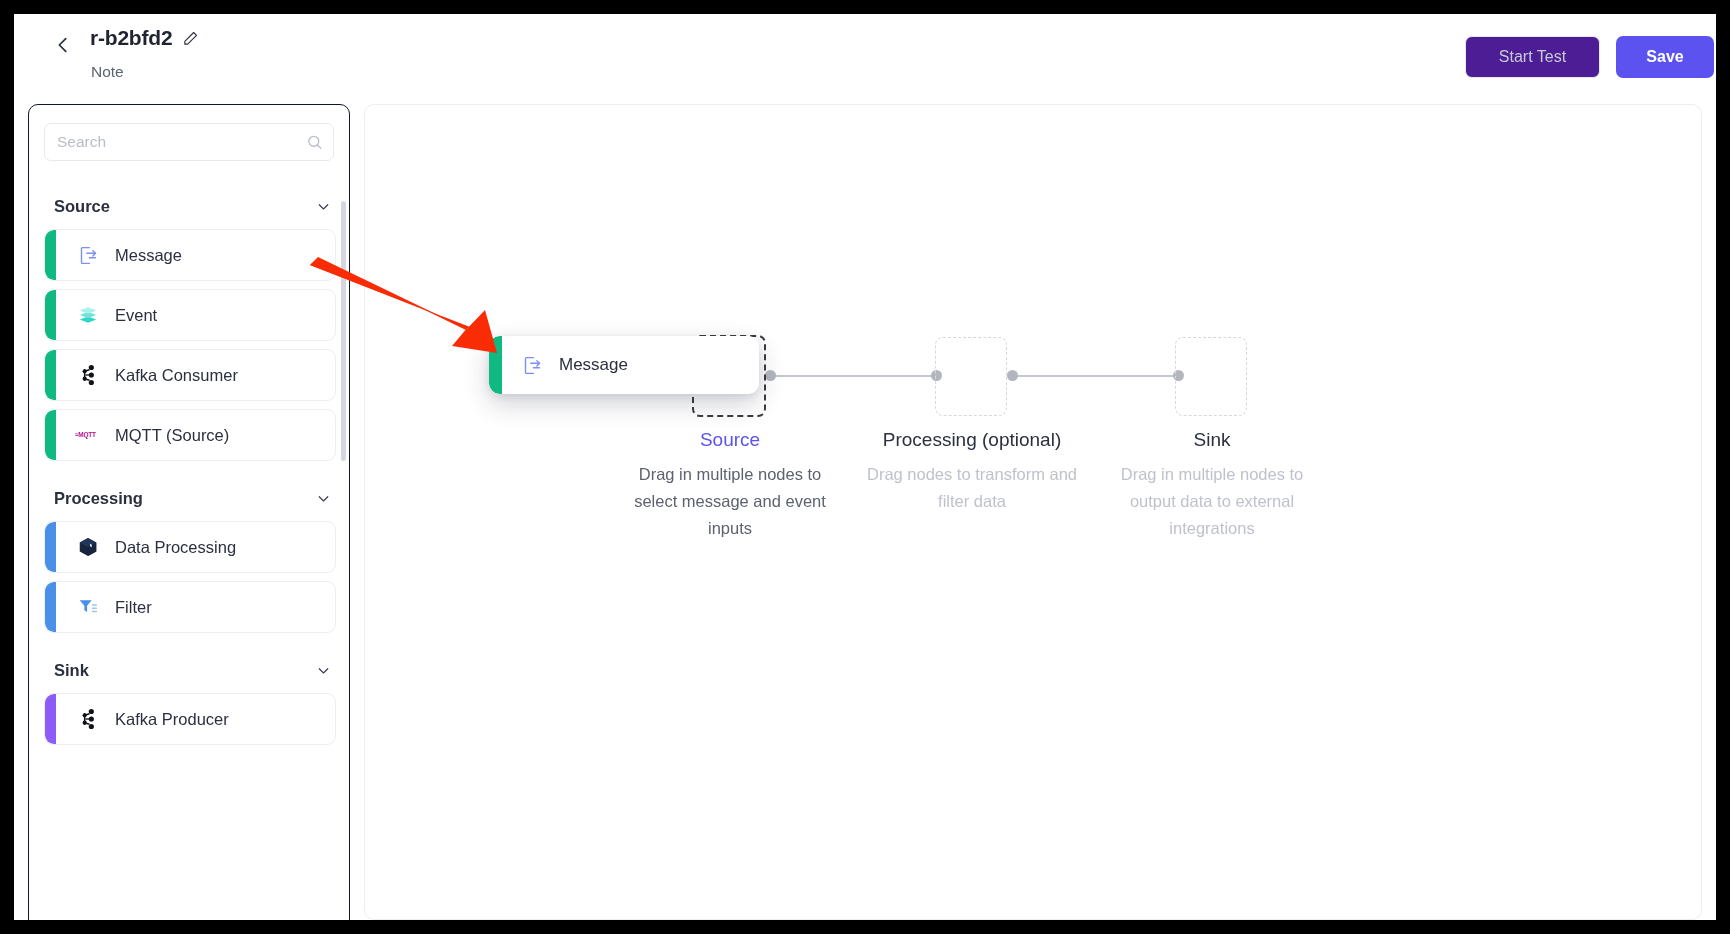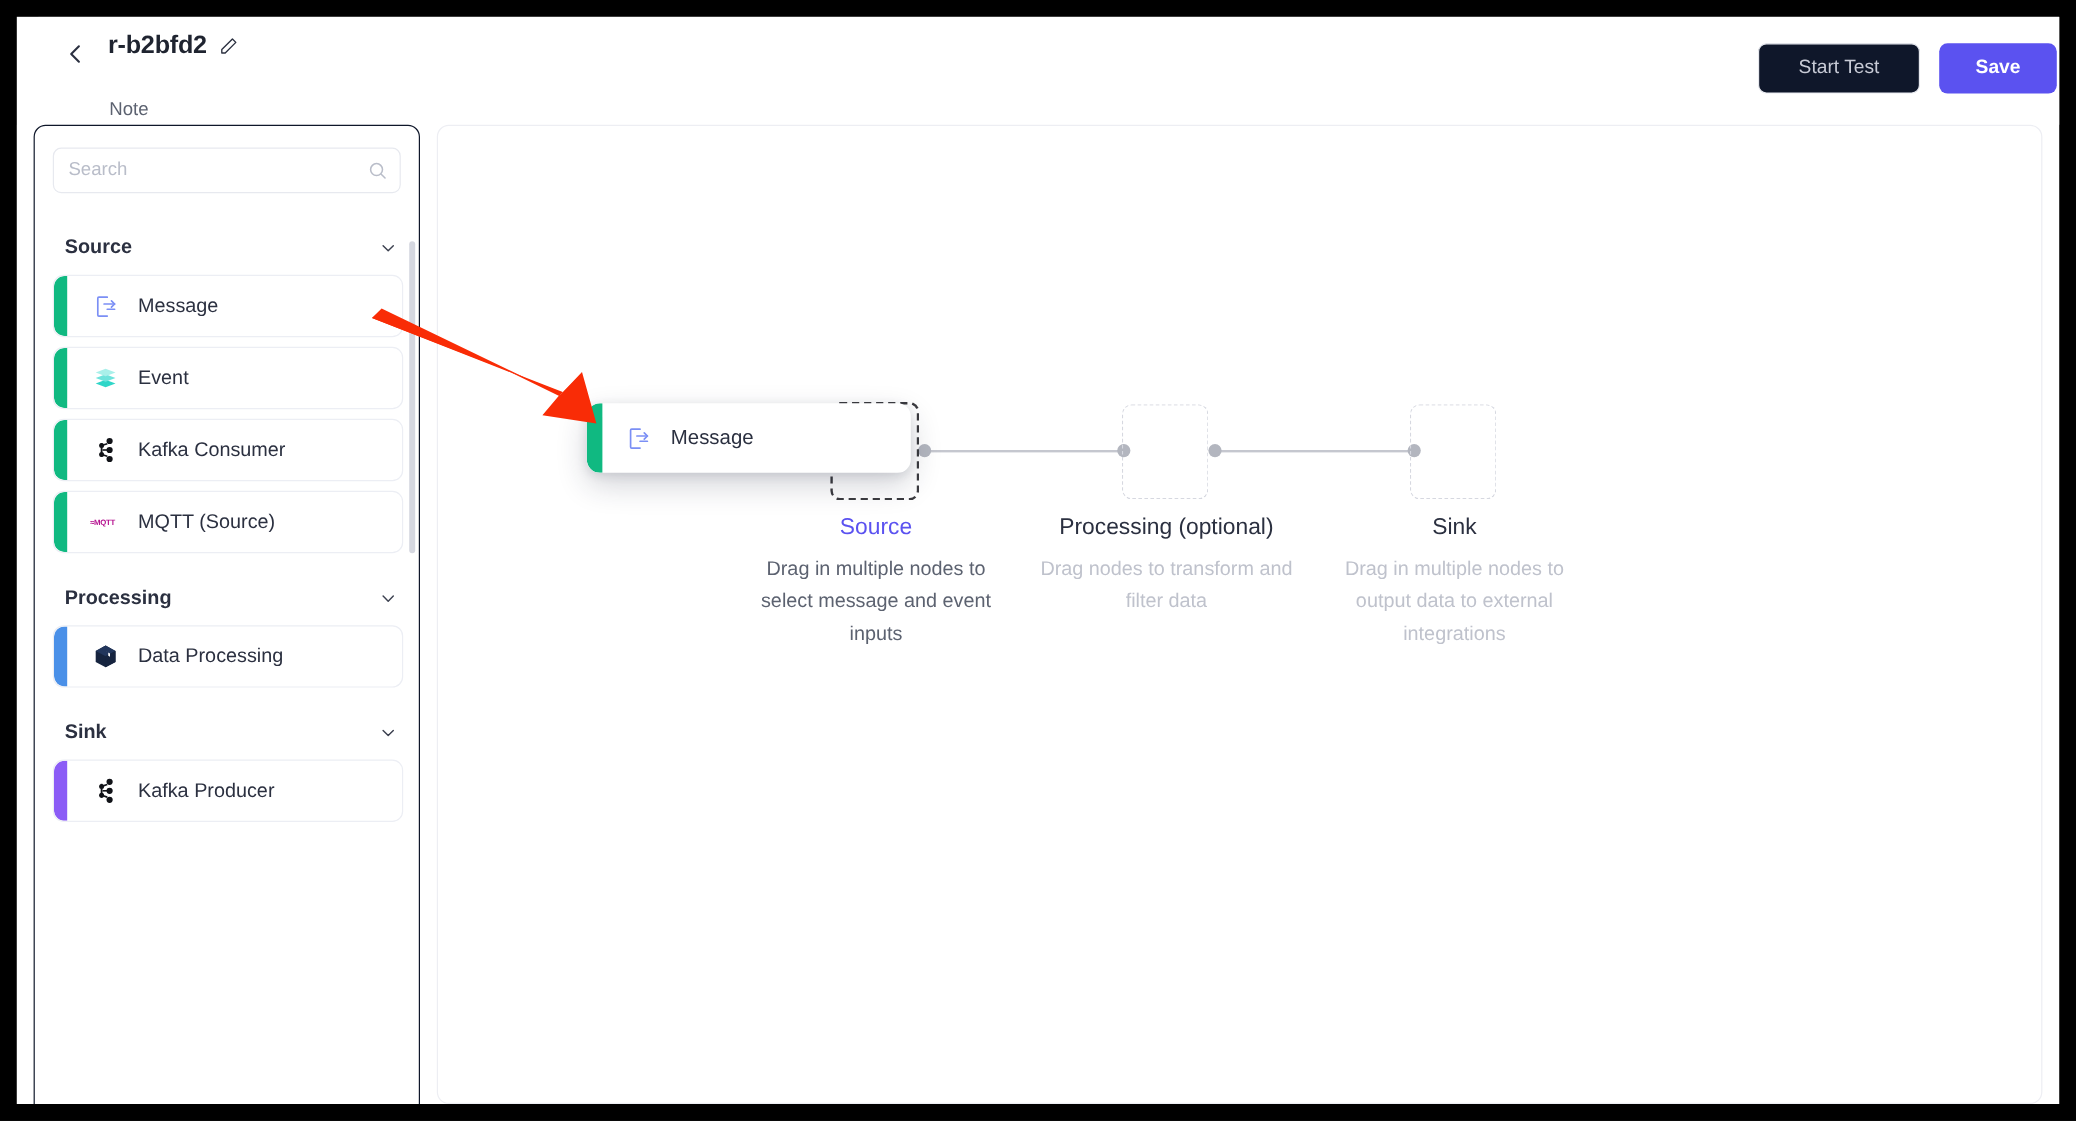--- a/index.html
+++ b/index.html
@@ -33,30 +33,30 @@
     position: absolute; left: 58px; top: 12px;
     display: flex; align-items: center; gap: 10px;
   }
   .page-title {
     font-size: 21px; font-weight: bold; color: #1f2430;
     letter-spacing: -0.2px;
   }
   .edit-icon { cursor: pointer; display: flex; align-items: center; }
   .note-text {
     position: absolute; left: 59px; top: 49px;
-    font-size: 15.5px; color: #5c6270; margin-top: 20px;
+    font-size: 15.5px; color: #5c6270;
   }
   .header-actions {
     position: absolute; right: 20px; top: 22px;
     display: flex; align-items: center; gap: 16px;
   }
   .btn-outline {
     height: 42px; min-width: 135px; padding: 0 20px;
     border: 1px solid #e7e9ef; border-radius: 7px;
-    background: #0f172a; color: #c8cbd6;
+    background: #4c1d95; color: #c8cbd6;
     font-size: 16px; font-family: inherit;
     cursor: default;
     display: flex; align-items: center; justify-content: center;
   }
   .btn-primary {
     height: 42px; min-width: 98px; padding: 0 20px;
     border: none; border-radius: 7px;
     background: #5b52f0; color: #fff;
     font-size: 16px; font-weight: bold; font-family: inherit;
     cursor: pointer;
@@ -378,20 +378,31 @@
             <svg width="22" height="22" viewBox="0 0 24 24" fill="#16243f">
               <path d="M12 2.2 21 7v10l-9 4.8L3 17V7z"></path>
               <path d="M12 2.2 21 7l-9 4.9L3 7z" fill="#22365c"></path>
               <path d="M12 11.9 21 7v10l-9 4.8z" fill="#16243f"></path>
               <path d="M7.2 4.6 16 9.4v3l-1.6-.9v-3z" fill="#ffffff"></path>
             </svg>
           </span>
           <span class="node-label">Data Processing</span>
         </div>
 
+        <div class="node-item" style="--bar:#4a90e8">
+          <span class="node-icon">
+            <svg width="22" height="22" viewBox="0 0 24 24">
+              <path d="M3 4.5h13l-5 6v7l-3-2v-5z" fill="#4a90e8"></path>
+              <rect x="16" y="9" width="6" height="1.6" rx="0.8" fill="#9dc6f2"></rect>
+              <rect x="16" y="12.5" width="6" height="1.6" rx="0.8" fill="#9dc6f2"></rect>
+              <rect x="16" y="16" width="6" height="1.6" rx="0.8" fill="#9dc6f2"></rect>
+            </svg>
+          </span>
+          <span class="node-label">Filter</span>
+        </div>
 
         <div class="group-header">
           <span class="group-title">Sink</span>
           <span class="chevron">
             <svg width="17" height="17" viewBox="0 0 24 24" fill="none" stroke="#3c4150" stroke-width="1.7" stroke-linecap="round" stroke-linejoin="round">
               <polyline points="6 9.5 12 15.5 18 9.5"></polyline>
             </svg>
           </span>
         </div>
 

